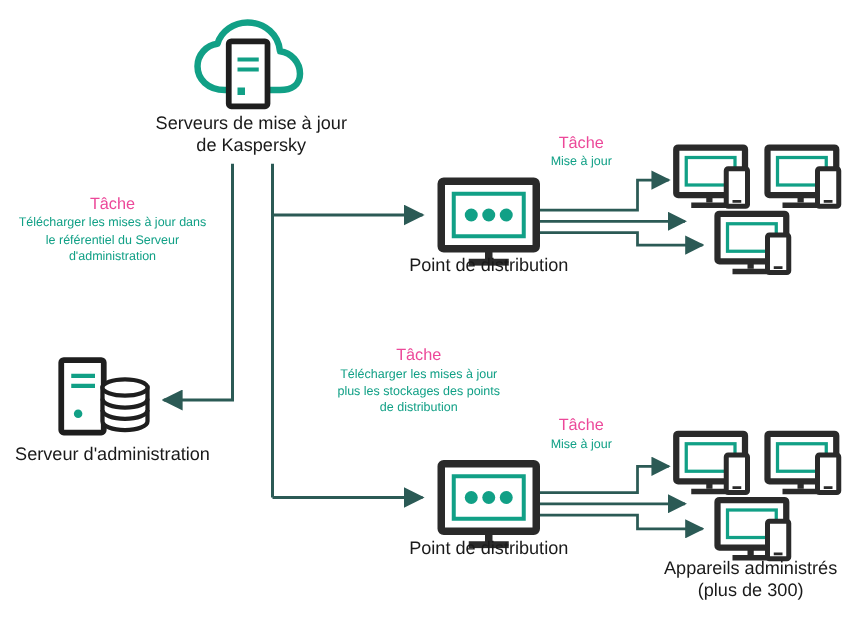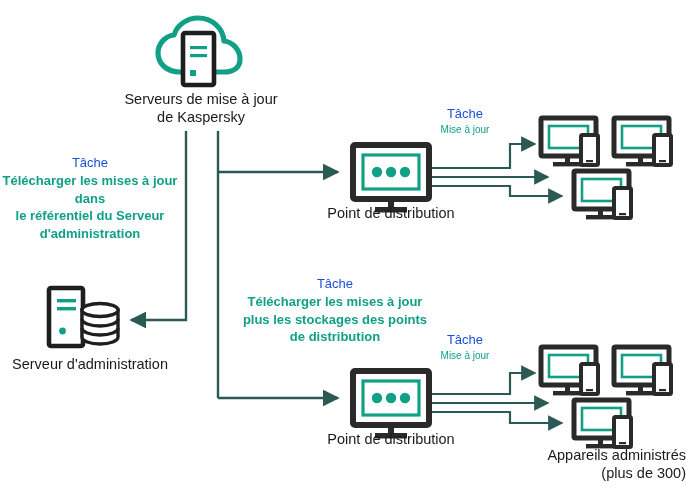--- a/index.html
+++ b/index.html
@@ -31,28 +31,27 @@
     position: absolute;
     text-align: center;
     line-height: 1.25;
     white-space: pre-line;
   }
   .lbl-dark {
     color: #1a1a1a;
     font-size: 14.5px;
   }
   .lbl-task-title {
-    color: #1d4ed8;
+    color: #ec4899;
     font-size: 13px;
   }
   .lbl-task-body {
     color: #11a086;
-    font-size: 13px;
+    font-size: 10px;
     line-height: 1.35;
-    font-weight: bold;
   }
   .lbl-task-sub {
     color: #11a086;
     font-size: 10px;
   }
 </style>
 </head>
 <body>
 
 <div id="diagram-root">
@@ -193,21 +192,21 @@
 
   <div class="lbl lbl-dark" style="left:98px; top:90px; width:206px;">Serveurs de mise à jour
 de Kaspersky</div>
 
   <div class="lbl lbl-dark" style="left:-5px; top:355px; width:190px;">Serveur d'administration</div>
 
   <div class="lbl lbl-dark" style="left:301px; top:204px; width:180px;">Point de distribution</div>
 
   <div class="lbl lbl-dark" style="left:301px; top:430px; width:180px;">Point de distribution</div>
 
-  <div class="lbl lbl-dark" style="left:515px; top:446px; width:171px;text-align:right;">Appareils administrés
+  <div class="lbl lbl-dark" style="left:515px; top:446px; width:171px;">Appareils administrés
 (plus de 300)</div>
 
   <div class="lbl lbl-task-title" style="left:0px; top:155px; width:180px;">Tâche</div>
   <div class="lbl lbl-task-body" style="left:0px; top:172px; width:180px;">Télécharger les mises à jour dans
 le référentiel du Serveur
 d'administration</div>
 
   <div class="lbl lbl-task-title" style="left:225px; top:276px; width:220px;">Tâche</div>
   <div class="lbl lbl-task-body" style="left:225px; top:293px; width:220px;">Télécharger les mises à jour
 plus les stockages des points

